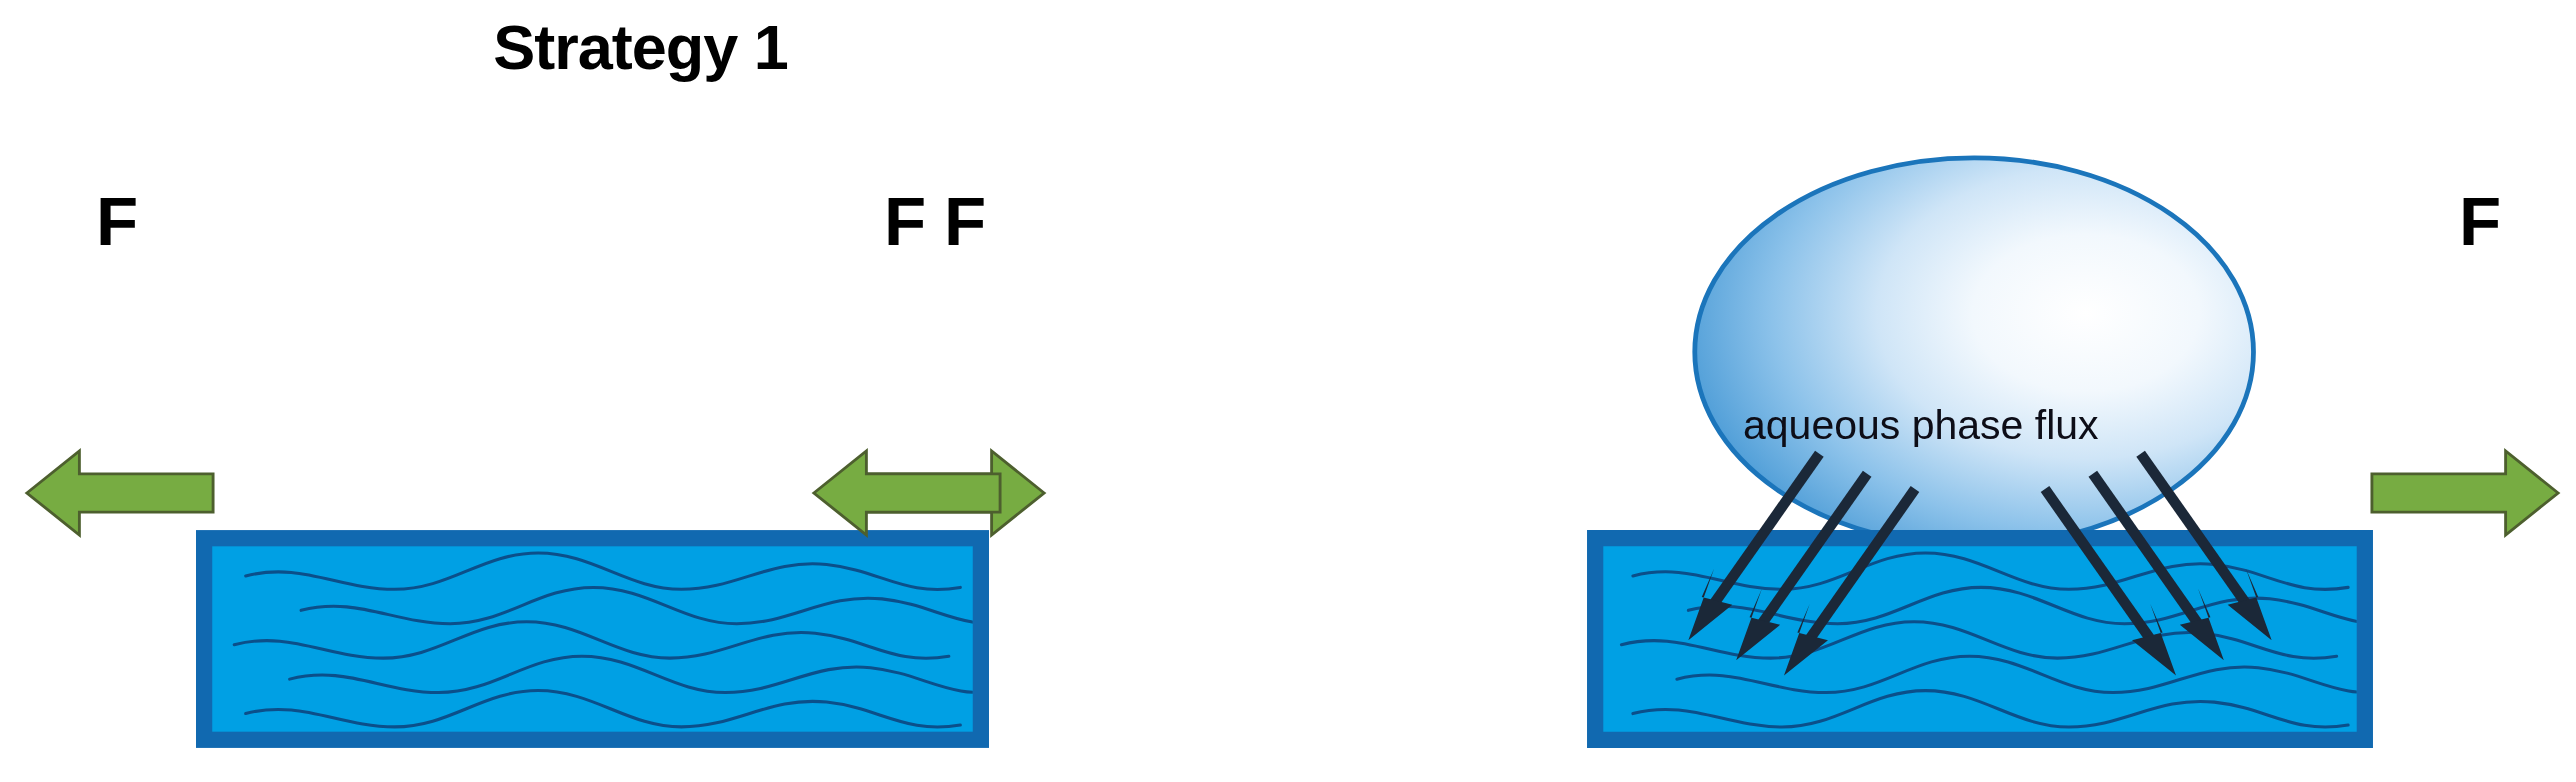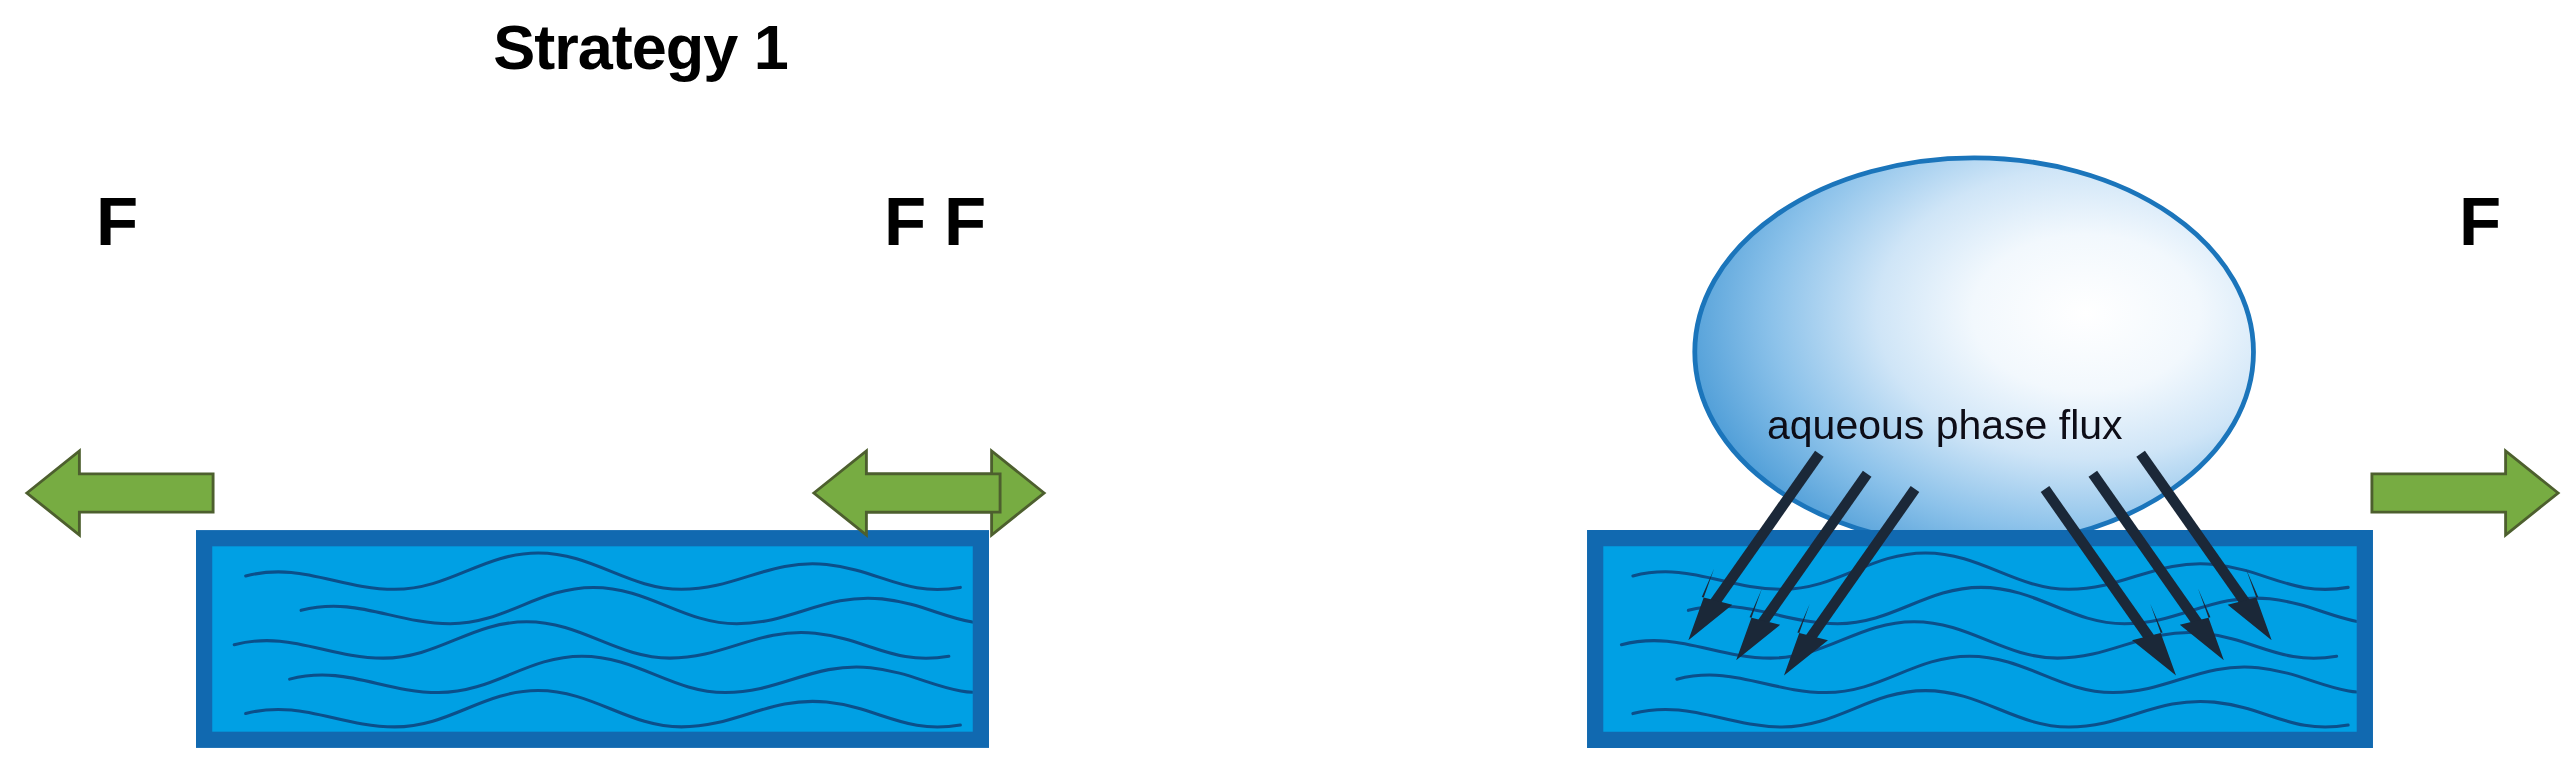--- a/index.html
+++ b/index.html
@@ -122,21 +122,21 @@
             <stop offset="26%" stop-color="#f2f8fd"></stop>
             <stop offset="48%" stop-color="#cfe5f7"></stop>
             <stop offset="72%" stop-color="#8cc2ea"></stop>
             <stop offset="100%" stop-color="#3d93d2"></stop>
           </radialGradient>
         </defs>
         <ellipse cx="297" cy="208" rx="292" ry="203" fill="url(#dropgrad)" stroke="#1b75bb" stroke-width="5"></ellipse>
       </svg>
     </div>
 
-    <div class="flux-label" style="left:462px;top:405px;margin-left:24px;">aqueous phase flux</div>
+    <div class="flux-label" style="left:462px;top:405px;">aqueous phase flux</div>
 
     <div class="slab" style="left:306px;top:530px;width:786px;height:218px;">
       <svg class="slab-svg" width="786" height="218" viewBox="0 0 822 228">
         <defs>
           <clipPath id="slabclip2">
             <rect x="17" y="17" width="788" height="194"></rect>
           </clipPath>
         </defs>
         <rect x="0" y="0" width="822" height="228" fill="#1169b0"></rect>
         <rect x="17" y="17" width="788" height="194" fill="#00a0e4"></rect>

